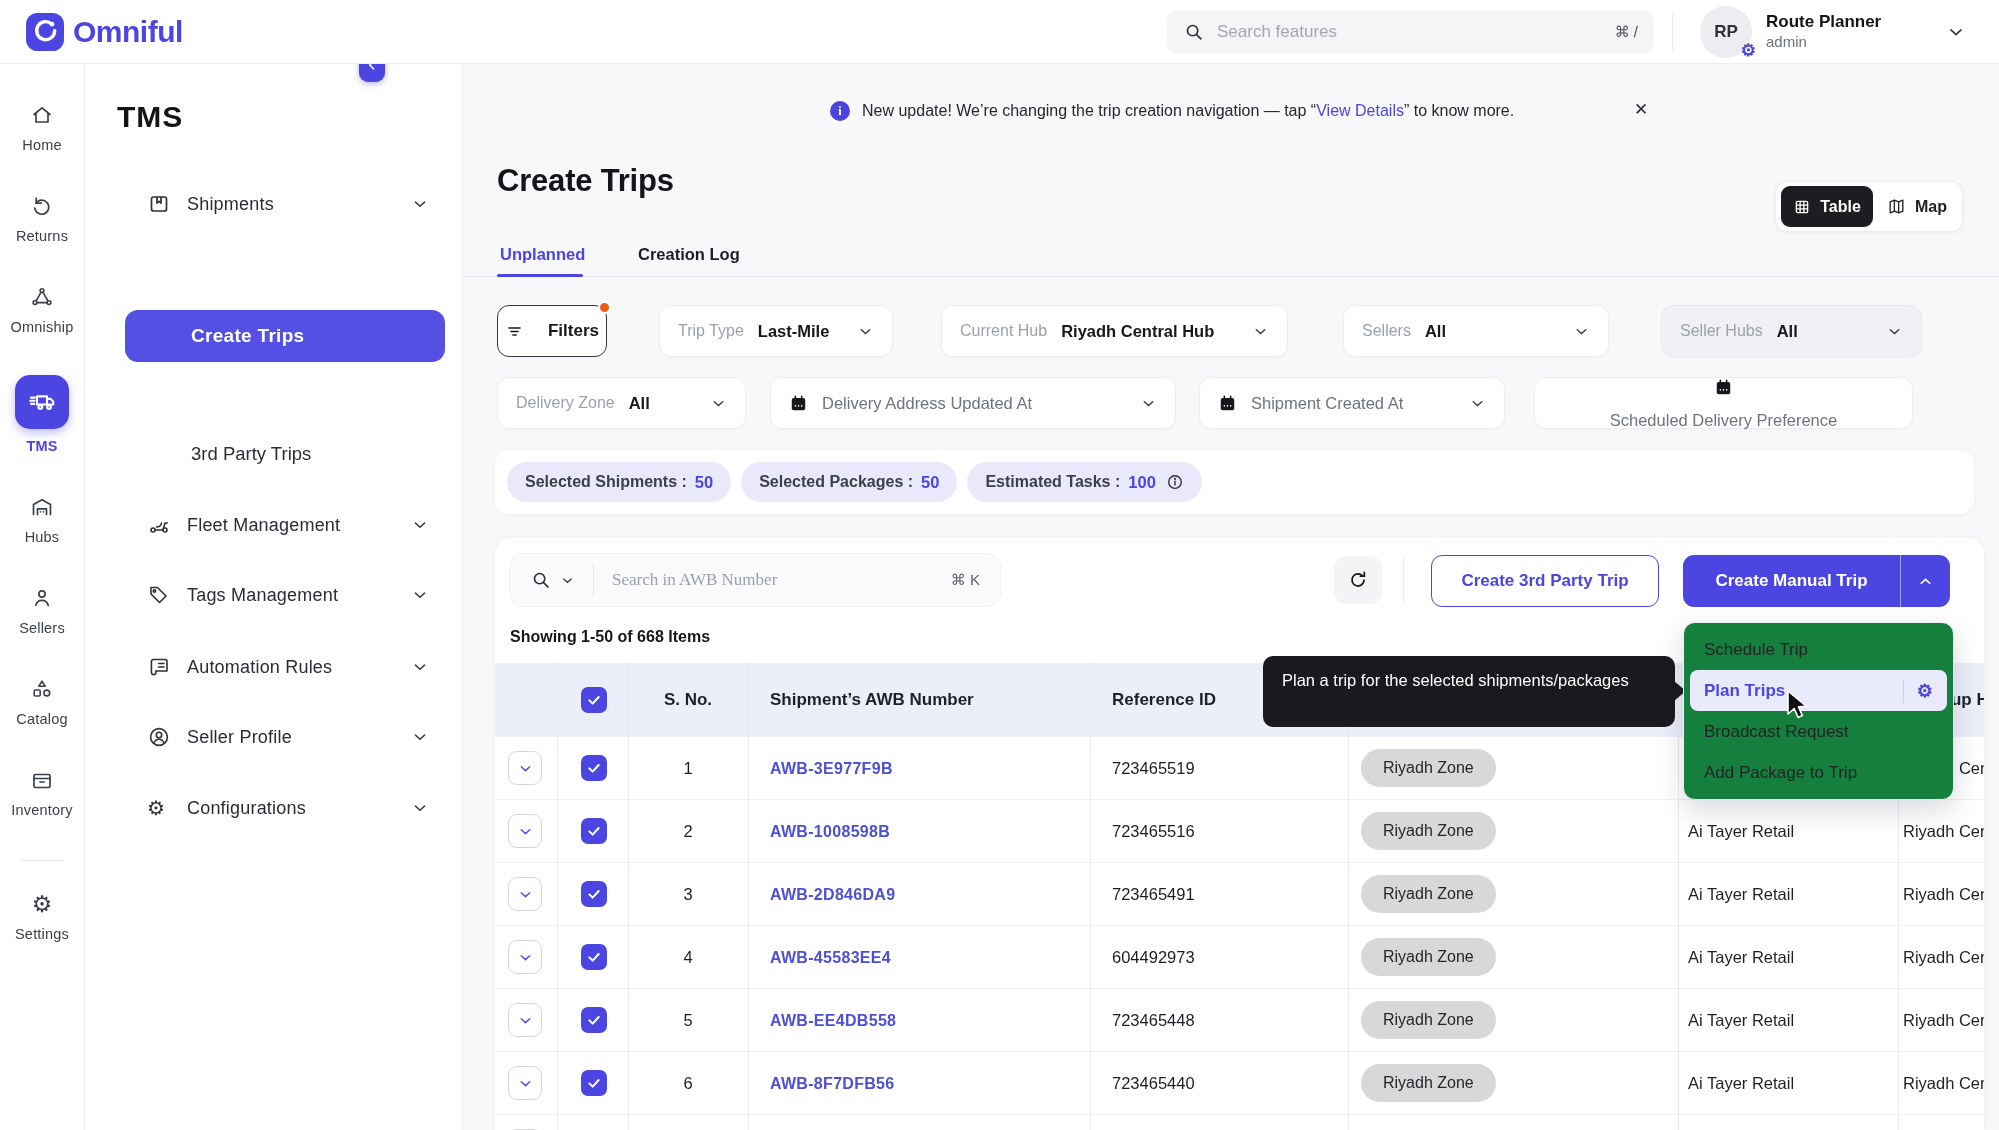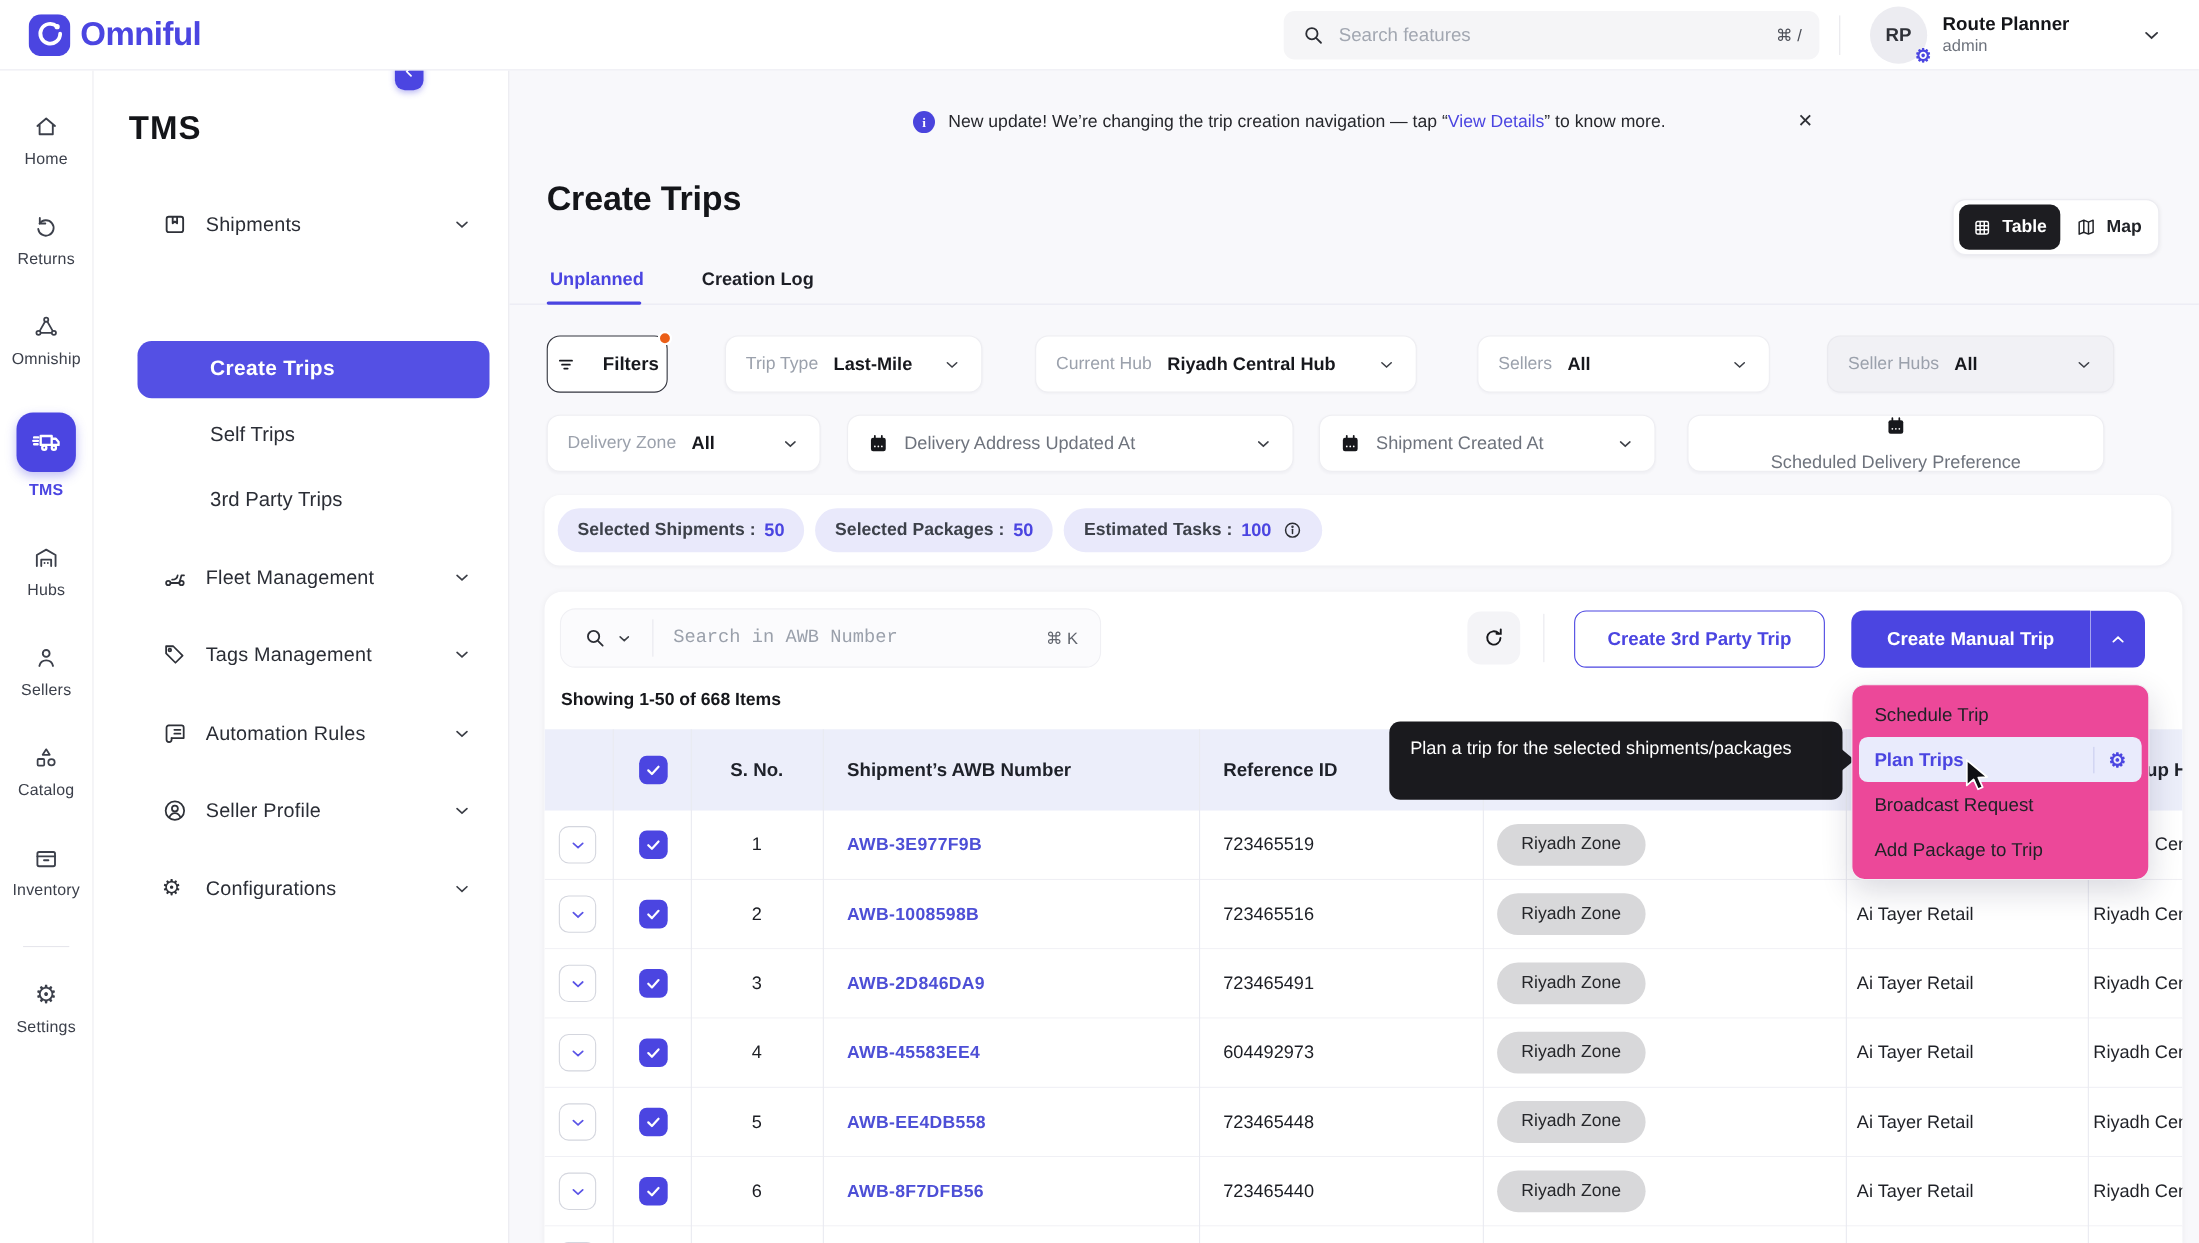--- a/index.html
+++ b/index.html
@@ -85,21 +85,21 @@
   .chip { height:40px; background:#e9e9fb; border-radius:20px; display:flex; align-items:center; padding:0 18px; gap:8px; }
   .chip .cl { font-size:16px; font-weight:600; color:#3c4049; white-space:nowrap; }
   .chip .cv { font-size:16.5px; font-weight:700; color:#4b45e1; }
   .chip .ci { color:#2b2d33; margin-left:2px; display:flex; }
 
   
   #card { position:absolute; left:495px; top:538px; width:1489px; height:592px; background:#fff; border-radius:16px 16px 0 0; box-shadow:0 1px 6px rgba(20,20,40,.05); overflow:hidden; }
   #awb-search { position:absolute; left:14px; top:15px; width:492px; height:54px; background:#fbfbfd; border:1px solid #f0f0f4; border-radius:14px; display:flex; align-items:center; padding:0 20px; }
   #awb-search .schev { color:#3c3f46; margin:0 0 0 8px; }
   #awb-search .sdiv { width:1px; height:34px; background:#e8e8ee; margin:0 18px; }
-  #awb-search input { flex:1; border:none; outline:none; background:transparent; font-family:Liberation Mono, monospace; font-size:17px; color:#30323a; }
+  #awb-search input { flex:1; border:none; outline:none; background:transparent; font-family:Liberation Serif, serif; font-size:17px; color:#30323a; }
   #awb-search input::placeholder { color:#9aa0ab; }
   #awb-search .shortcut { font-size:15px; color:#60646d; white-space:nowrap; }
   #refresh-btn { position:absolute; left:839px; top:18px; width:48px; height:48px; background:#f4f4f7; border-radius:12px; display:flex; align-items:center; justify-content:center; color:#17181c; cursor:pointer; }
   #toolbar-sep { position:absolute; left:908px; top:20px; width:1px; height:44px; background:#e8e8ee; }
   #btn-3rd { position:absolute; left:936px; top:17px; width:228px; height:52px; background:#fff; border:1.5px solid #4b45e1; border-radius:11px; color:#4b45e1; font-size:17px; font-weight:600; display:flex; align-items:center; justify-content:center; cursor:pointer; white-space:nowrap; }
   #btn-manual { position:absolute; left:1188px; top:17px; width:217px; height:52px; background:#4b45e1; border-radius:11px 0 0 11px; color:#fff; font-size:17px; font-weight:600; display:flex; align-items:center; justify-content:center; cursor:pointer; white-space:nowrap; }
   #btn-manual-caret { position:absolute; left:1405px; top:17px; width:50px; height:52px; background:#4b45e1; border-left:1px solid rgba(255,255,255,.5); border-radius:0 11px 11px 0; color:#fff; display:flex; align-items:center; justify-content:center; cursor:pointer; }
   #showing { position:absolute; left:15px; top:90px; font-size:16px; font-weight:700; color:#16171b; }
 
   
@@ -115,21 +115,21 @@
   .cell-ref { position:absolute; left:617px; top:0; height:63px; display:flex; align-items:center; font-size:16.5px; color:#1c1e24; white-space:nowrap; }
   .cell-zone { position:absolute; left:866px; top:12px; height:38px; background:#d8d8da; border-radius:19px; display:flex; align-items:center; padding:0 22px; font-size:16px; color:#26272b; white-space:nowrap; }
   .cell-seller { position:absolute; left:1193px; top:0; height:63px; display:flex; align-items:center; font-size:16.5px; color:#1f2127; white-space:nowrap; }
   .cell-hub { position:absolute; left:1408px; top:0; height:63px; display:flex; align-items:center; font-size:16.5px; color:#1f2127; white-space:nowrap; }
 
   
   #tooltip { position:absolute; left:1263px; top:656px; width:412px; height:71px; background:#1a1a1e; border-radius:10px; color:#fff; font-size:16.5px; line-height:1.42; padding:13px 19px; z-index:70; }
   #tooltip .arrow { position:absolute; right:-11px; top:25px; width:0; height:0; border-top:10px solid transparent; border-bottom:10px solid transparent; border-left:12px solid #1a1a1e; }
 
   
-  #menu { position:absolute; left:1683px; top:622px; width:271px; height:178px; background:#ec4899; border:1px solid #f0f0f4; border-radius:12px; box-shadow:0 10px 28px rgba(25,25,60,.16); padding:6px; z-index:80; }
+  #menu { position:absolute; left:1683px; top:622px; width:271px; height:178px; background:#15803d; border:1px solid #f0f0f4; border-radius:12px; box-shadow:0 10px 28px rgba(25,25,60,.16); padding:6px; z-index:80; }
   .mitem { height:41px; display:flex; align-items:center; padding:0 14px; font-size:17px; color:#202227; border-radius:8px; cursor:pointer; white-space:nowrap; }
   .mitem.active { background:#e9ebfc; color:#4b45e1; font-weight:600; }
   .mitem .mspacer { flex:1; }
   .mitem .mdiv { width:1px; height:24px; background:#c9cdf0; margin-right:13px; }
   .mitem .gear { color:#4b45e1; font-size:18px; }
 
   #cursor { position:absolute; left:1786px; top:690px; z-index:100; }
 </style>
 </head>
 <body>
@@ -267,23 +267,20 @@
     <span class="nchev">
         <svg width="18" height="18" viewBox="0 0 24 24" fill="none" stroke="currentColor" stroke-width="2" stroke-linecap="round">
           <path d="M6 9.5l6 5.5 6-5.5"></path>
         </svg>
       </span>
   </div>
 
 
   <div id="create-trips-pill">
     <span>Create Trips</span>
-  </div>
-  <div class="nav-sub" style="top:307px;">
-    <span>Self Trips</span>
   </div>
   <div class="nav-sub" style="top:366px;">
     <span>3rd Party Trips</span>
   </div>
 
   <div class="nav-row" style="top:437px;">
     <span class="ni">
         <svg width="24" height="24" viewBox="0 0 24 24" fill="none" stroke="currentColor" stroke-width="1.6" stroke-linecap="round" stroke-linejoin="round">
           <circle cx="6" cy="17" r="2"></circle>
           <circle cx="18" cy="17" r="2"></circle>

